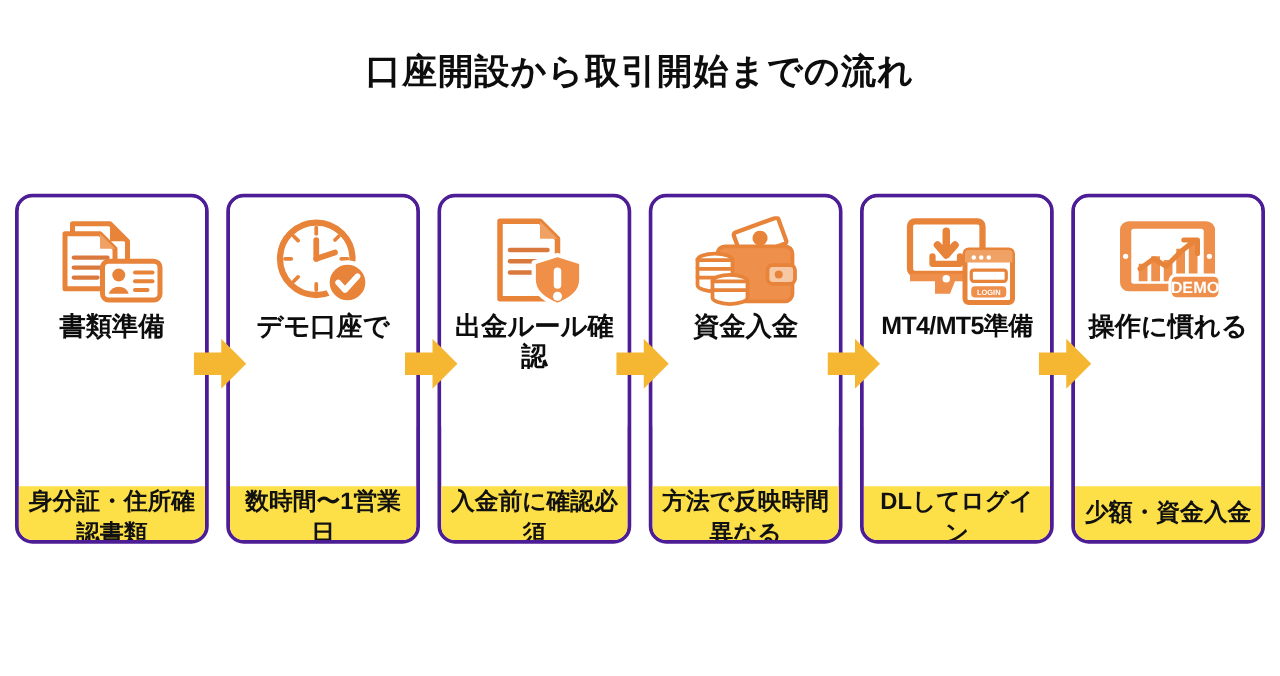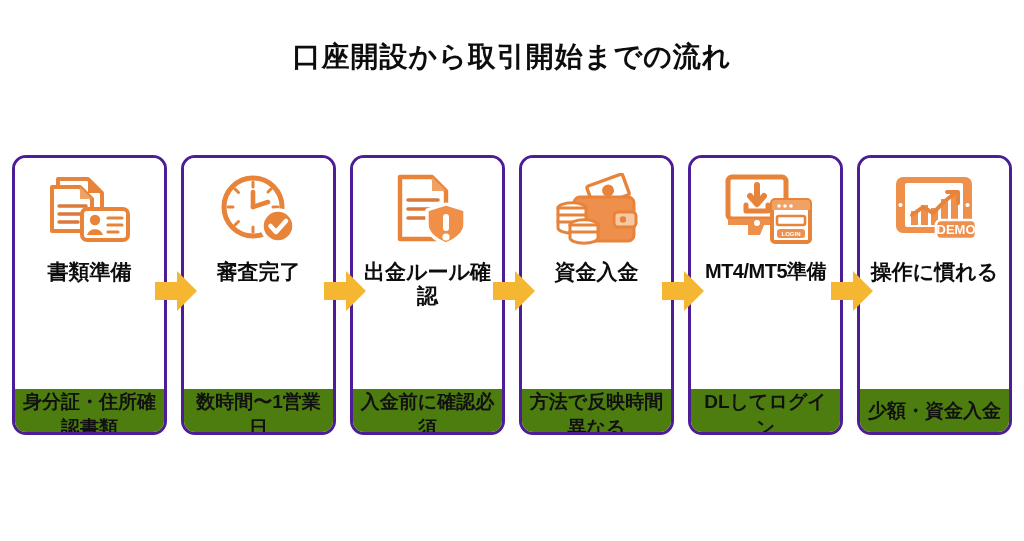--- a/index.html
+++ b/index.html
@@ -67,34 +67,34 @@
   .icon-wrap {
     width: 96px;
     height: 74px;
     display: flex;
     align-items: center;
     justify-content: center;
   }
   .icon-wrap svg { display: block; }
 
   .card-label {
-    margin-top: 14px;
+    margin-top: 4px;
     font-size: 21px;
     font-weight: bold;
     color: #0d0d0d;
     text-align: center;
     line-height: 1.15;
     letter-spacing: 0px;
     padding: 0 4px;
   }
   .card-label.lbl-latin { font-size: 20px; letter-spacing: -0.5px; }
 
   .card-foot {
     flex: 1 1 auto;
-    background: #4d7c0f;
+    background: #fde047;
     display: flex;
     align-items: center;
     justify-content: center;
     text-align: center;
     font-size: 19px;
     font-weight: bold;
     color: #111111;
     line-height: 1.35;
     padding: 0 6px;
     box-sizing: border-box;
@@ -156,21 +156,21 @@
             <line x1="53" y1="49" x2="56" y2="52"></line>
             <line x1="20" y1="52" x2="23.5" y2="48.5"></line>
             <line x1="53" y1="19" x2="56" y2="16"></line>
           </g>
           <line x1="38" y1="34" x2="38" y2="19" stroke="#E8833A" stroke-width="4.6" stroke-linecap="round"></line>
           <line x1="38" y1="34" x2="53" y2="29" stroke="#E8833A" stroke-width="4.6" stroke-linecap="round"></line>
           <circle cx="63" cy="53" r="16" fill="#E8833A" stroke="#FFFFFF" stroke-width="3.5"></circle>
           <path d="M55.5 53 l5.5 6 l10 -11" fill="none" stroke="#FFFFFF" stroke-width="4.6" stroke-linecap="round" stroke-linejoin="round"></path>
         </svg>
       </div>
-      <div class="card-label">審査完了</div>
+      <div class="card-label">デモ口座で</div>
     </div>
     <div class="card-foot">数時間〜1営業日</div>
   </div>
 
   <div class="card" style="left:507px;">
     <div class="card-top">
       <div class="icon-wrap">
         <svg width="94" height="72" viewBox="0 0 94 72">
           <g transform="rotate(-20 60 20)">
             <rect x="40" y="6" width="38" height="22" rx="2" fill="#FFFFFF" stroke="#E8833A" stroke-width="3.4"></rect>

